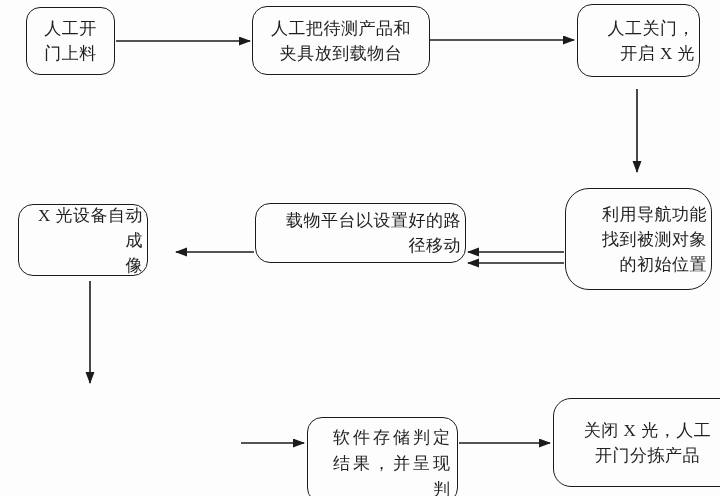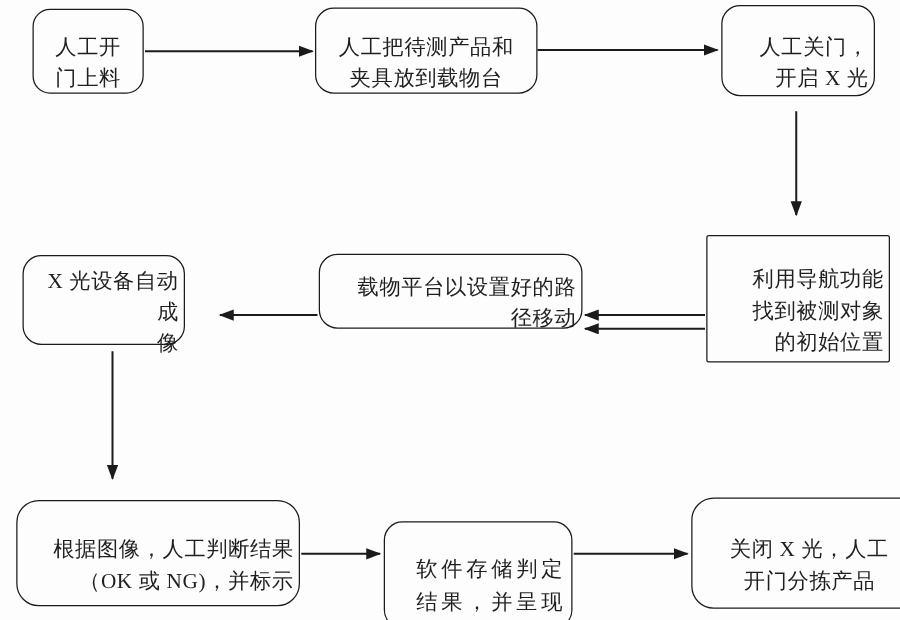--- a/index.html
+++ b/index.html
@@ -32,21 +32,20 @@
     display: flex;
     align-items: center;
     color: #1f1f1f;
     font-size: 17px;
     line-height: 25px;
     letter-spacing: 0.5px;
   }
   .node-label {
     white-space: pre-line;
     width: 100%;
-    margin-top: 18px;
   }
   .node.c .node-label { text-align: center; }
   .node.l { padding-left: 15px; padding-right: 4px; text-align: right; }
   .node.tight {
     align-items: flex-start;
     overflow: hidden;
   }
   .node.tight .node-label {
     padding-top: 7px;
     letter-spacing: 3px;
@@ -85,40 +84,36 @@
   <div class="node c" style="left:252px; top:6px;   width:178px; height:69px;">
     <div class="node-label">人工把待测产品和
 夹具放到载物台</div>
   </div>
 
   <div class="node l" style="left:577px; top:4px;   width:123px; height:73px;">
     <div class="node-label">人工关门，
 开启 X 光</div>
   </div>
 
-  <div class="node l" style="left:565px; top:188px; width:147px; height:102px; border-radius:2px;">
+  <div class="node l" style="left:565px; top:188px; width:147px; height:102px; border-radius:24px;">
     <div class="node-label">利用导航功能
 找到被测对象
 的初始位置</div>
   </div>
 
   <div class="node l" style="left:255px; top:203px; width:211px; height:60px;">
     <div class="node-label">载物平台以设置好的路
 径移动</div>
   </div>
 
   <div class="node l" style="left:18px;  top:204px; width:130px; height:72px;">
     <div class="node-label">X 光设备自动成
 像</div>
   </div>
 
-  <div class="node l" style="left:13px;  top:400px; width:227px; height:85px; border-radius:18px;">
-    <div class="node-label">根据图像，人工判断结果
-（OK 或 NG)，并标示</div>
-  </div>
 
   <div class="node l tight" style="left:307px; top:417px; width:151px; height:86px;">
     <div class="node-label">软件存储判定
 结果，并呈现判
 定结果图</div>
   </div>
 
   <div class="node c" style="left:553px; top:398px; width:189px; height:89px; border-radius:18px;">
     <div class="node-label">关闭 X 光，人工
 开门分拣产品</div>

